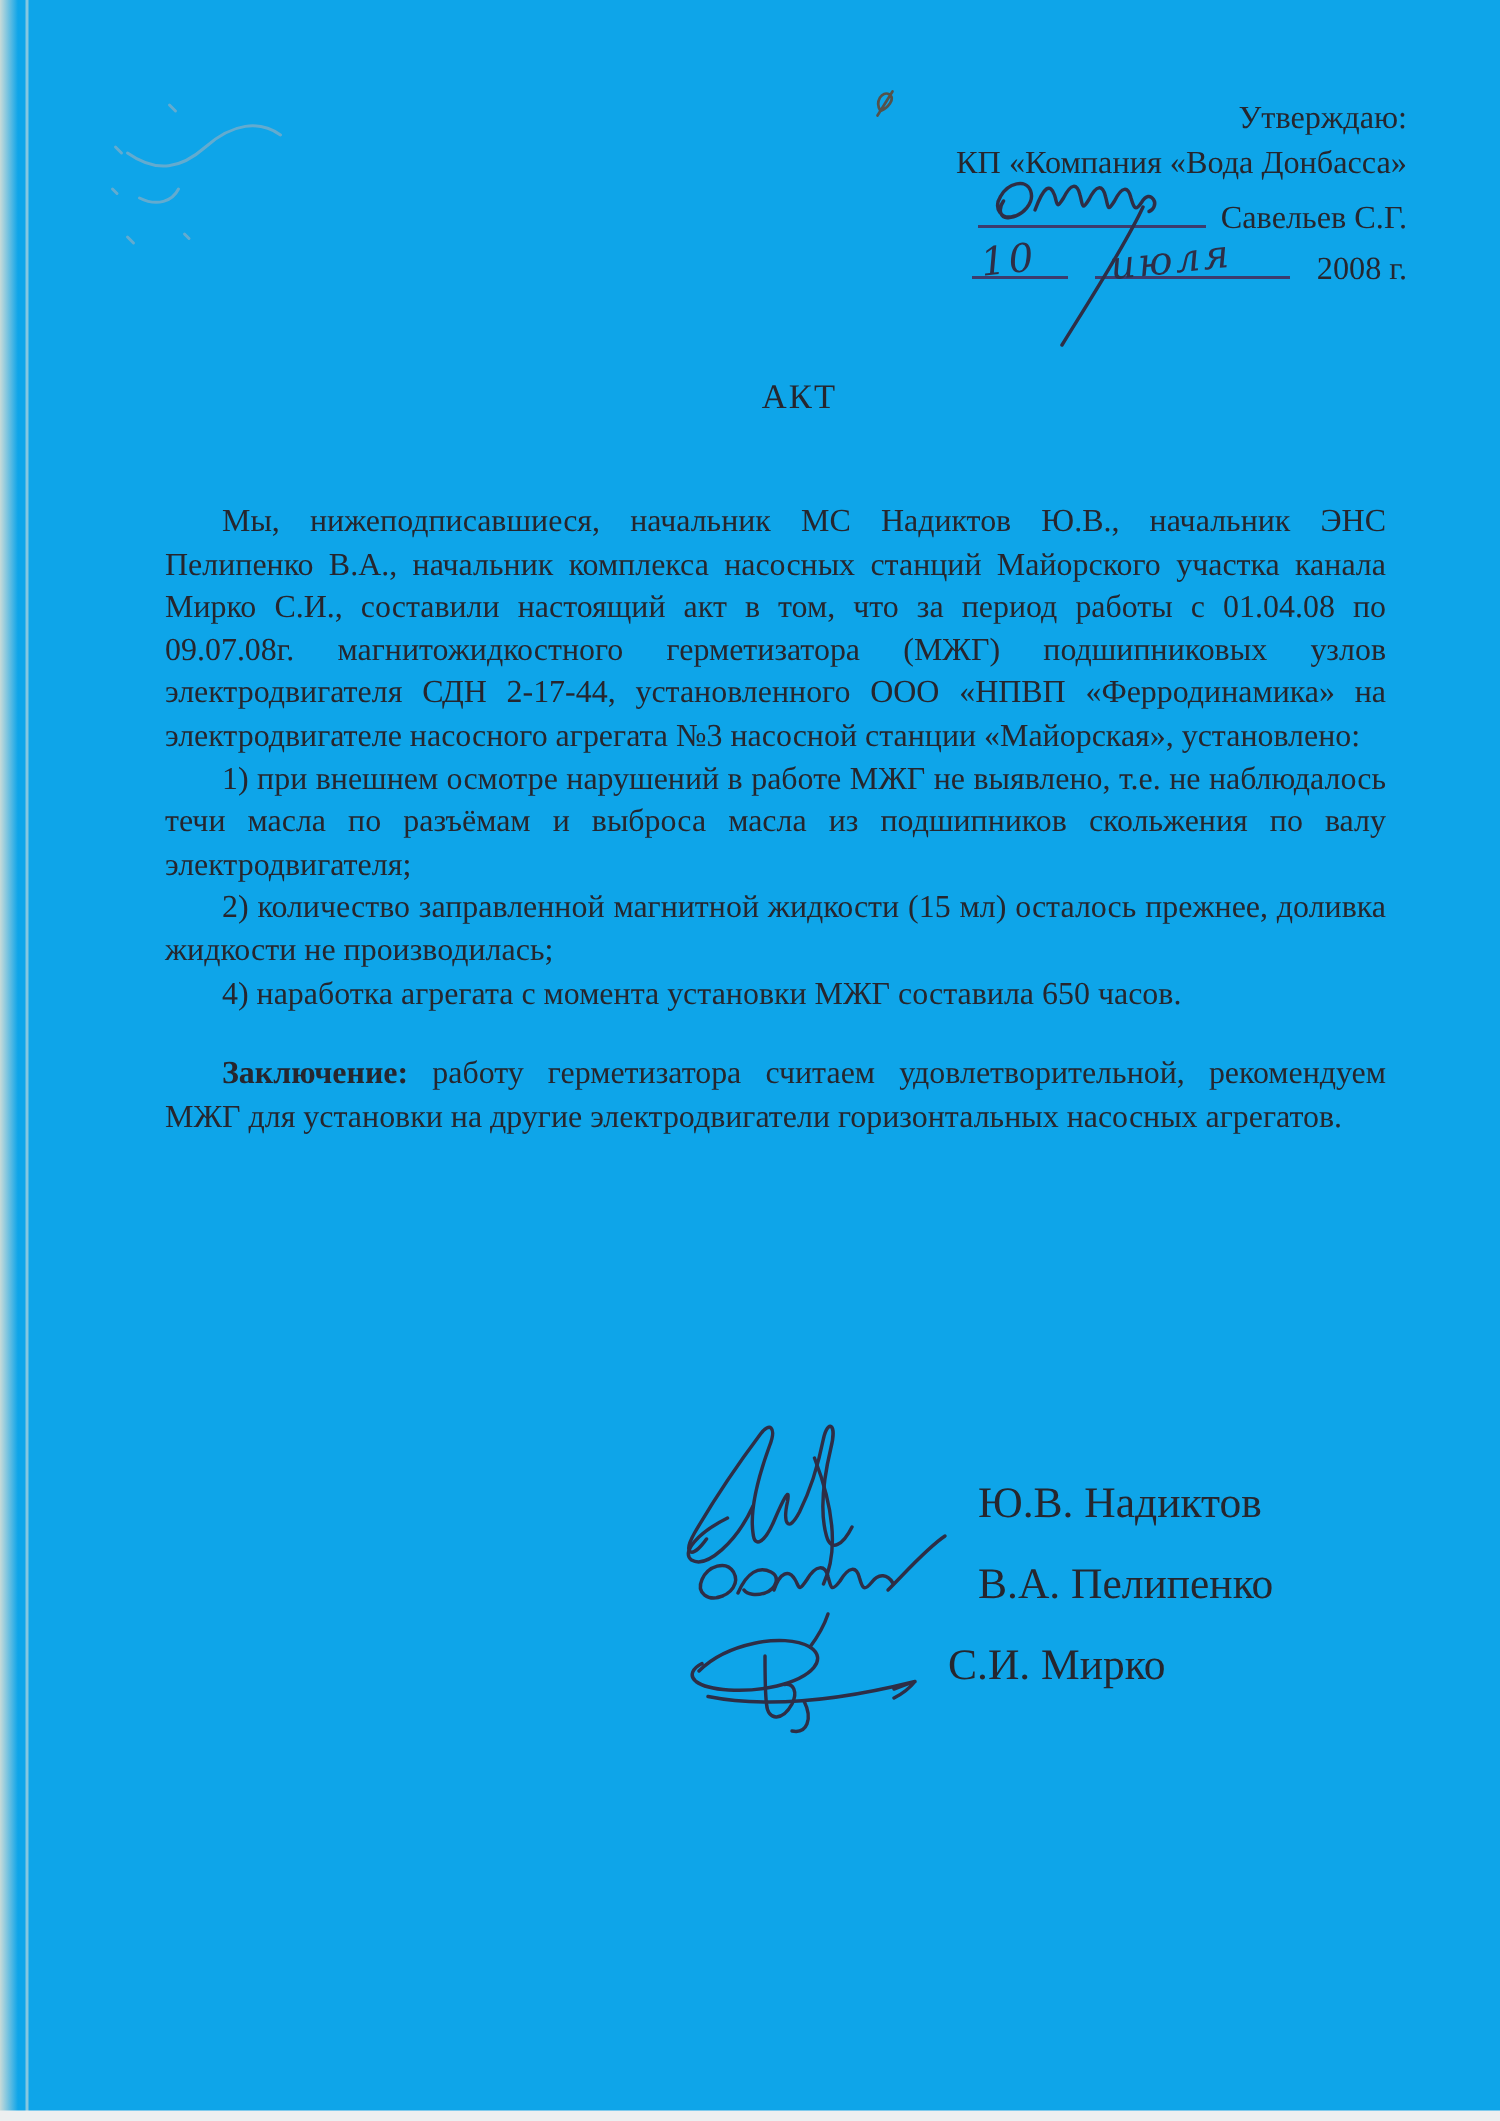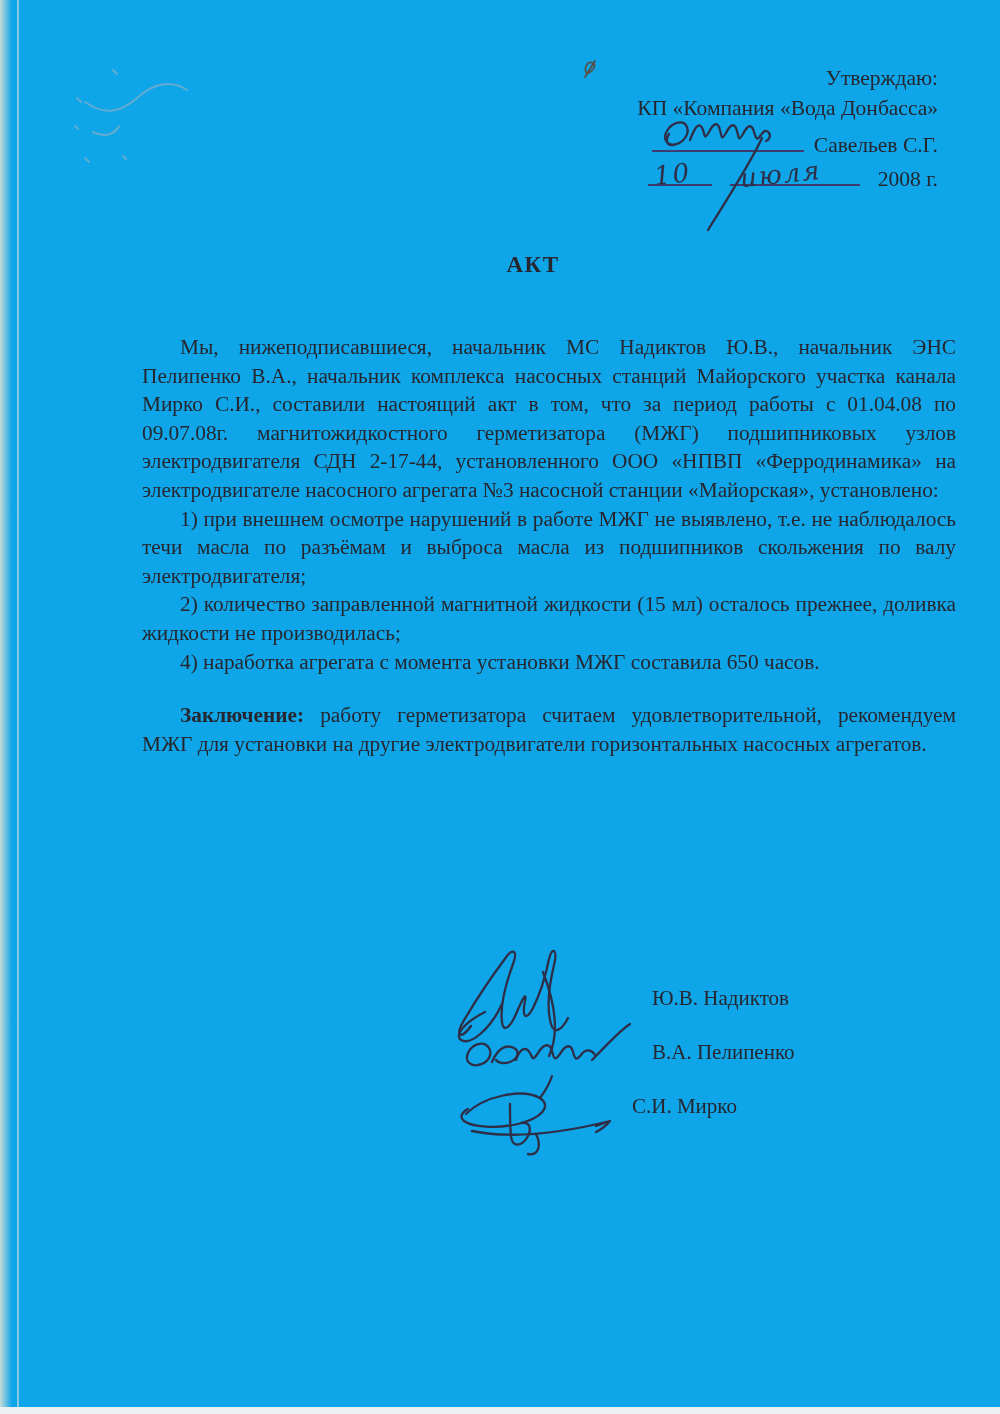--- a/index.html
+++ b/index.html
@@ -56,36 +56,36 @@
     white-space:nowrap;
   }
   .hand.day{left:6px;}
   .hand.month{left:10px;}
   .scrawl-approver{position:absolute;left:8px;bottom:-8px;overflow:visible;}
   .slash-svg{position:absolute;left:126px;top:72px;overflow:visible;}
   
   .doc-title{
     position:absolute;top:252px;left:126px;width:814px;
     text-align:center;
-    font-weight:bold;
+    font-weight:normal;
     font-size:23px;
     letter-spacing:1.5px;
   }
   
   .doc-body{
-    position:absolute;top:333px;left:142px;width:814px;
+    position:absolute;top:333px;left:110px;width:814px;
     font-size:21.3px;line-height:28.6px;
     text-align:justify;
   }
   .doc-body p{margin:0;text-indent:38px;}
   .doc-body p.concl{margin-top:25px;}
   
   .sign-name{
     position:absolute;
-    font-size:21px;
+    font-size:29px;
     white-space:nowrap;
   }
   .sig-svg{position:absolute;overflow:visible;}
   svg.ink path{fill:none;stroke:#2e2e46;stroke-width:2.3;stroke-linecap:round;stroke-linejoin:round;}
   svg.pencil path{fill:none;stroke:#aab0ba;stroke-width:2;stroke-linecap:round;opacity:.55;}
   svg.inkdot path{fill:none;stroke:#55524a;stroke-width:1.8;stroke-linecap:round;}
 </style>
 </head>
 <body>
 

